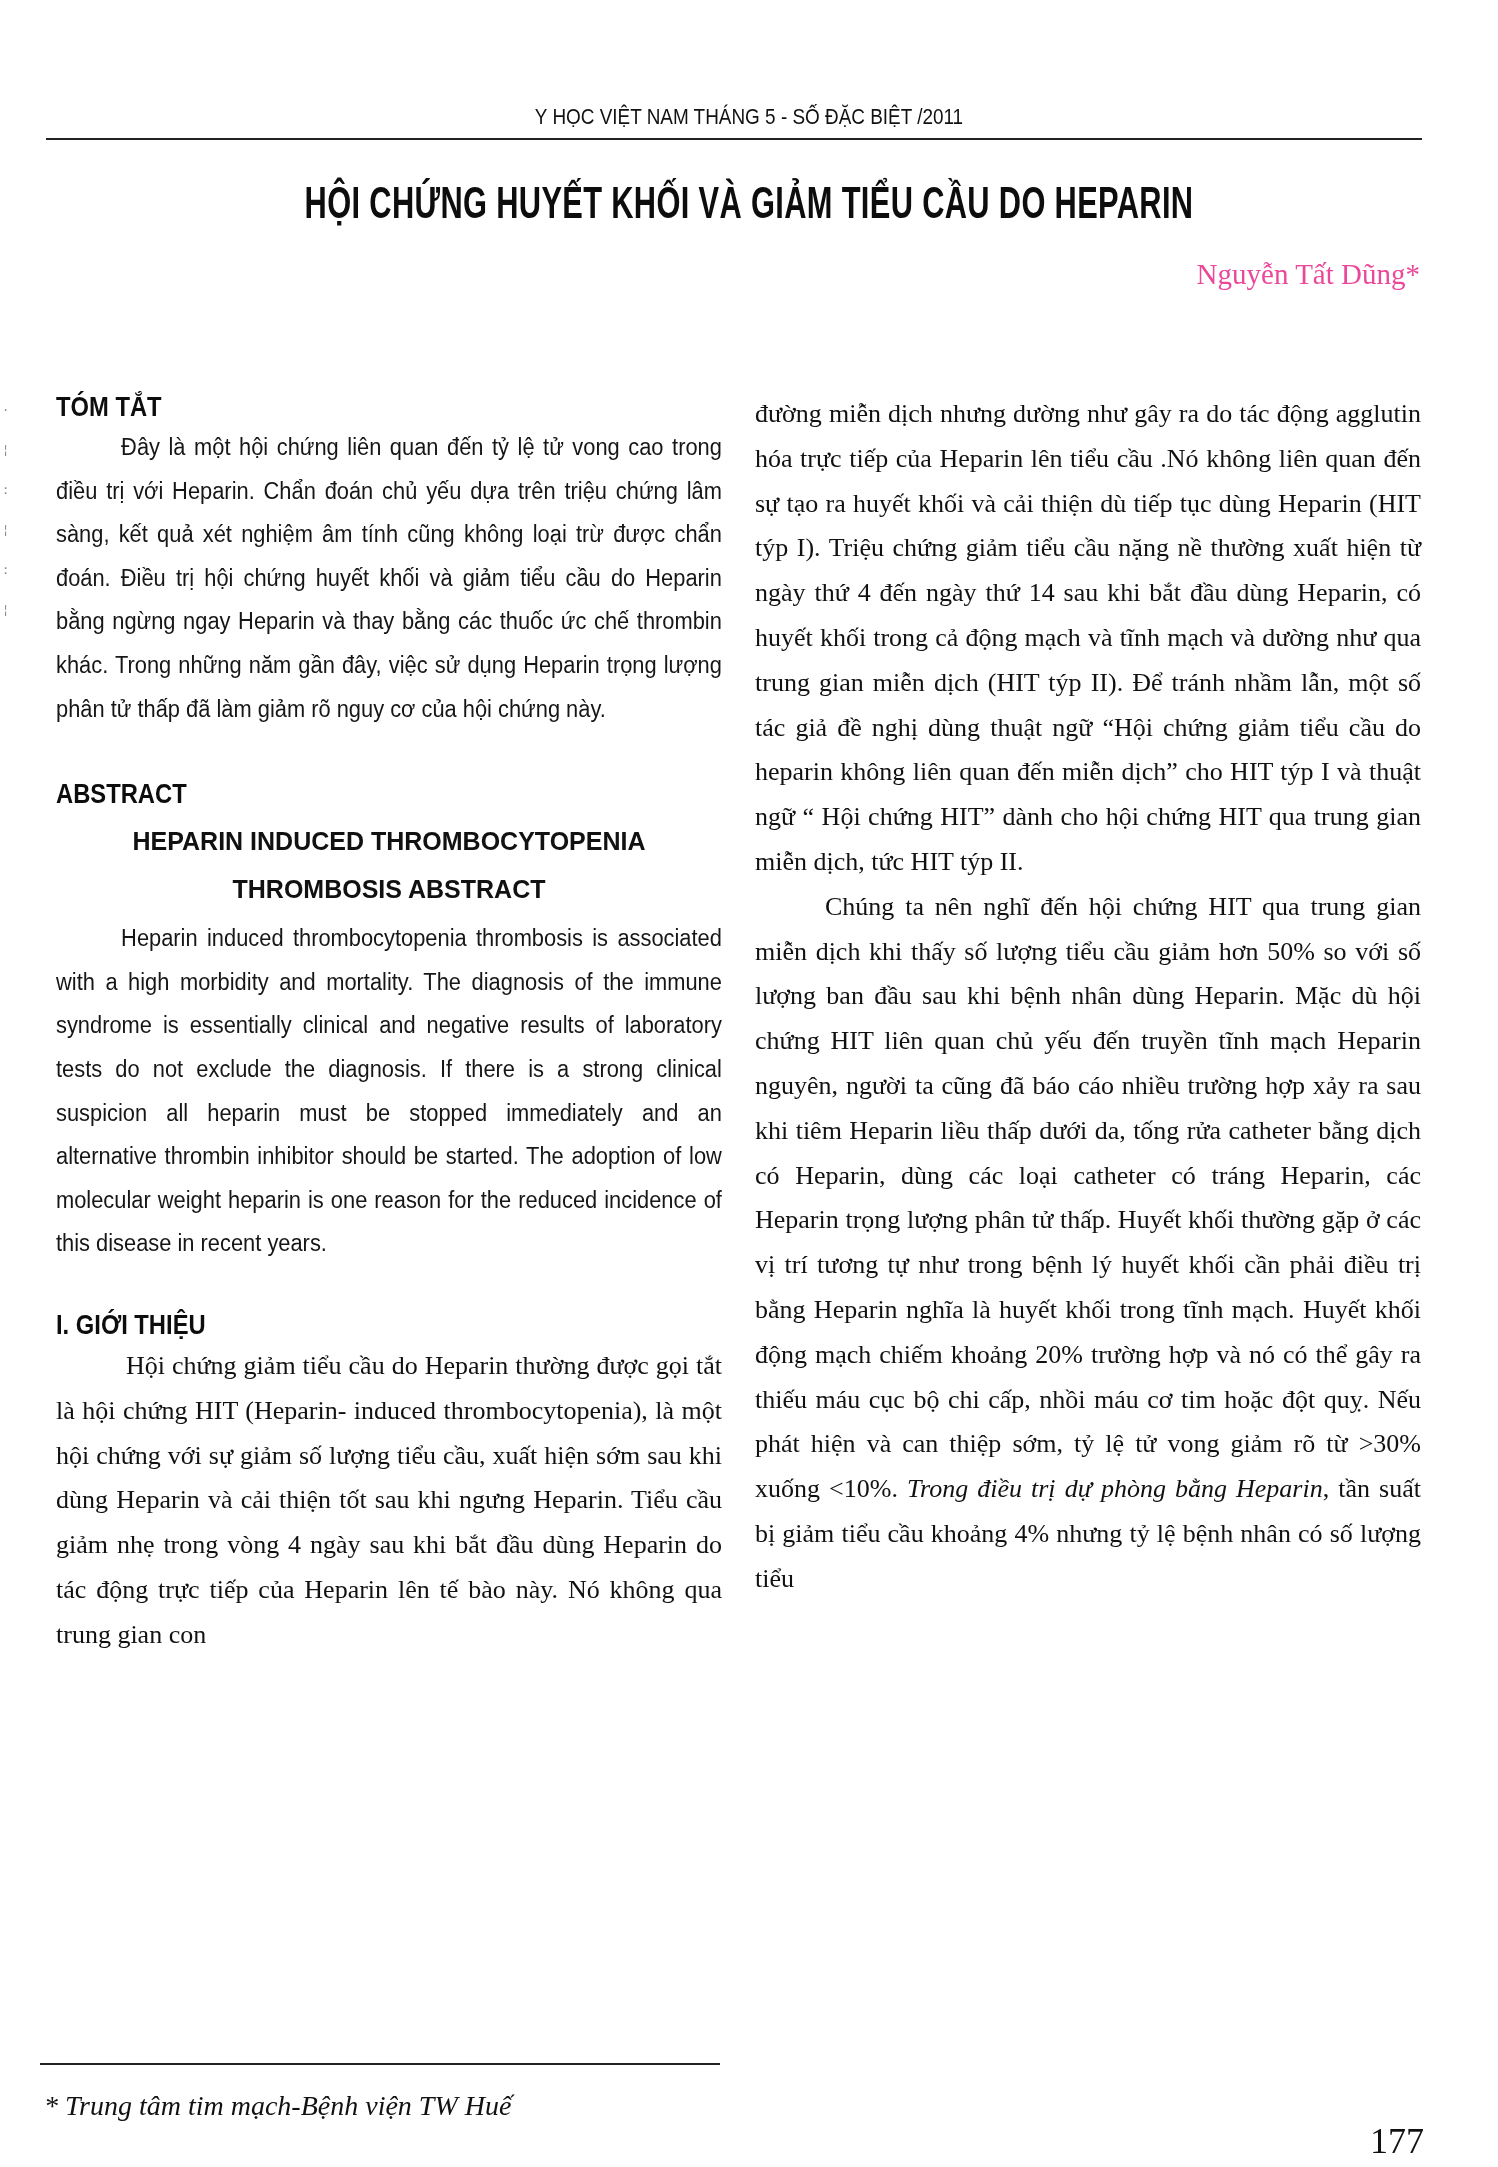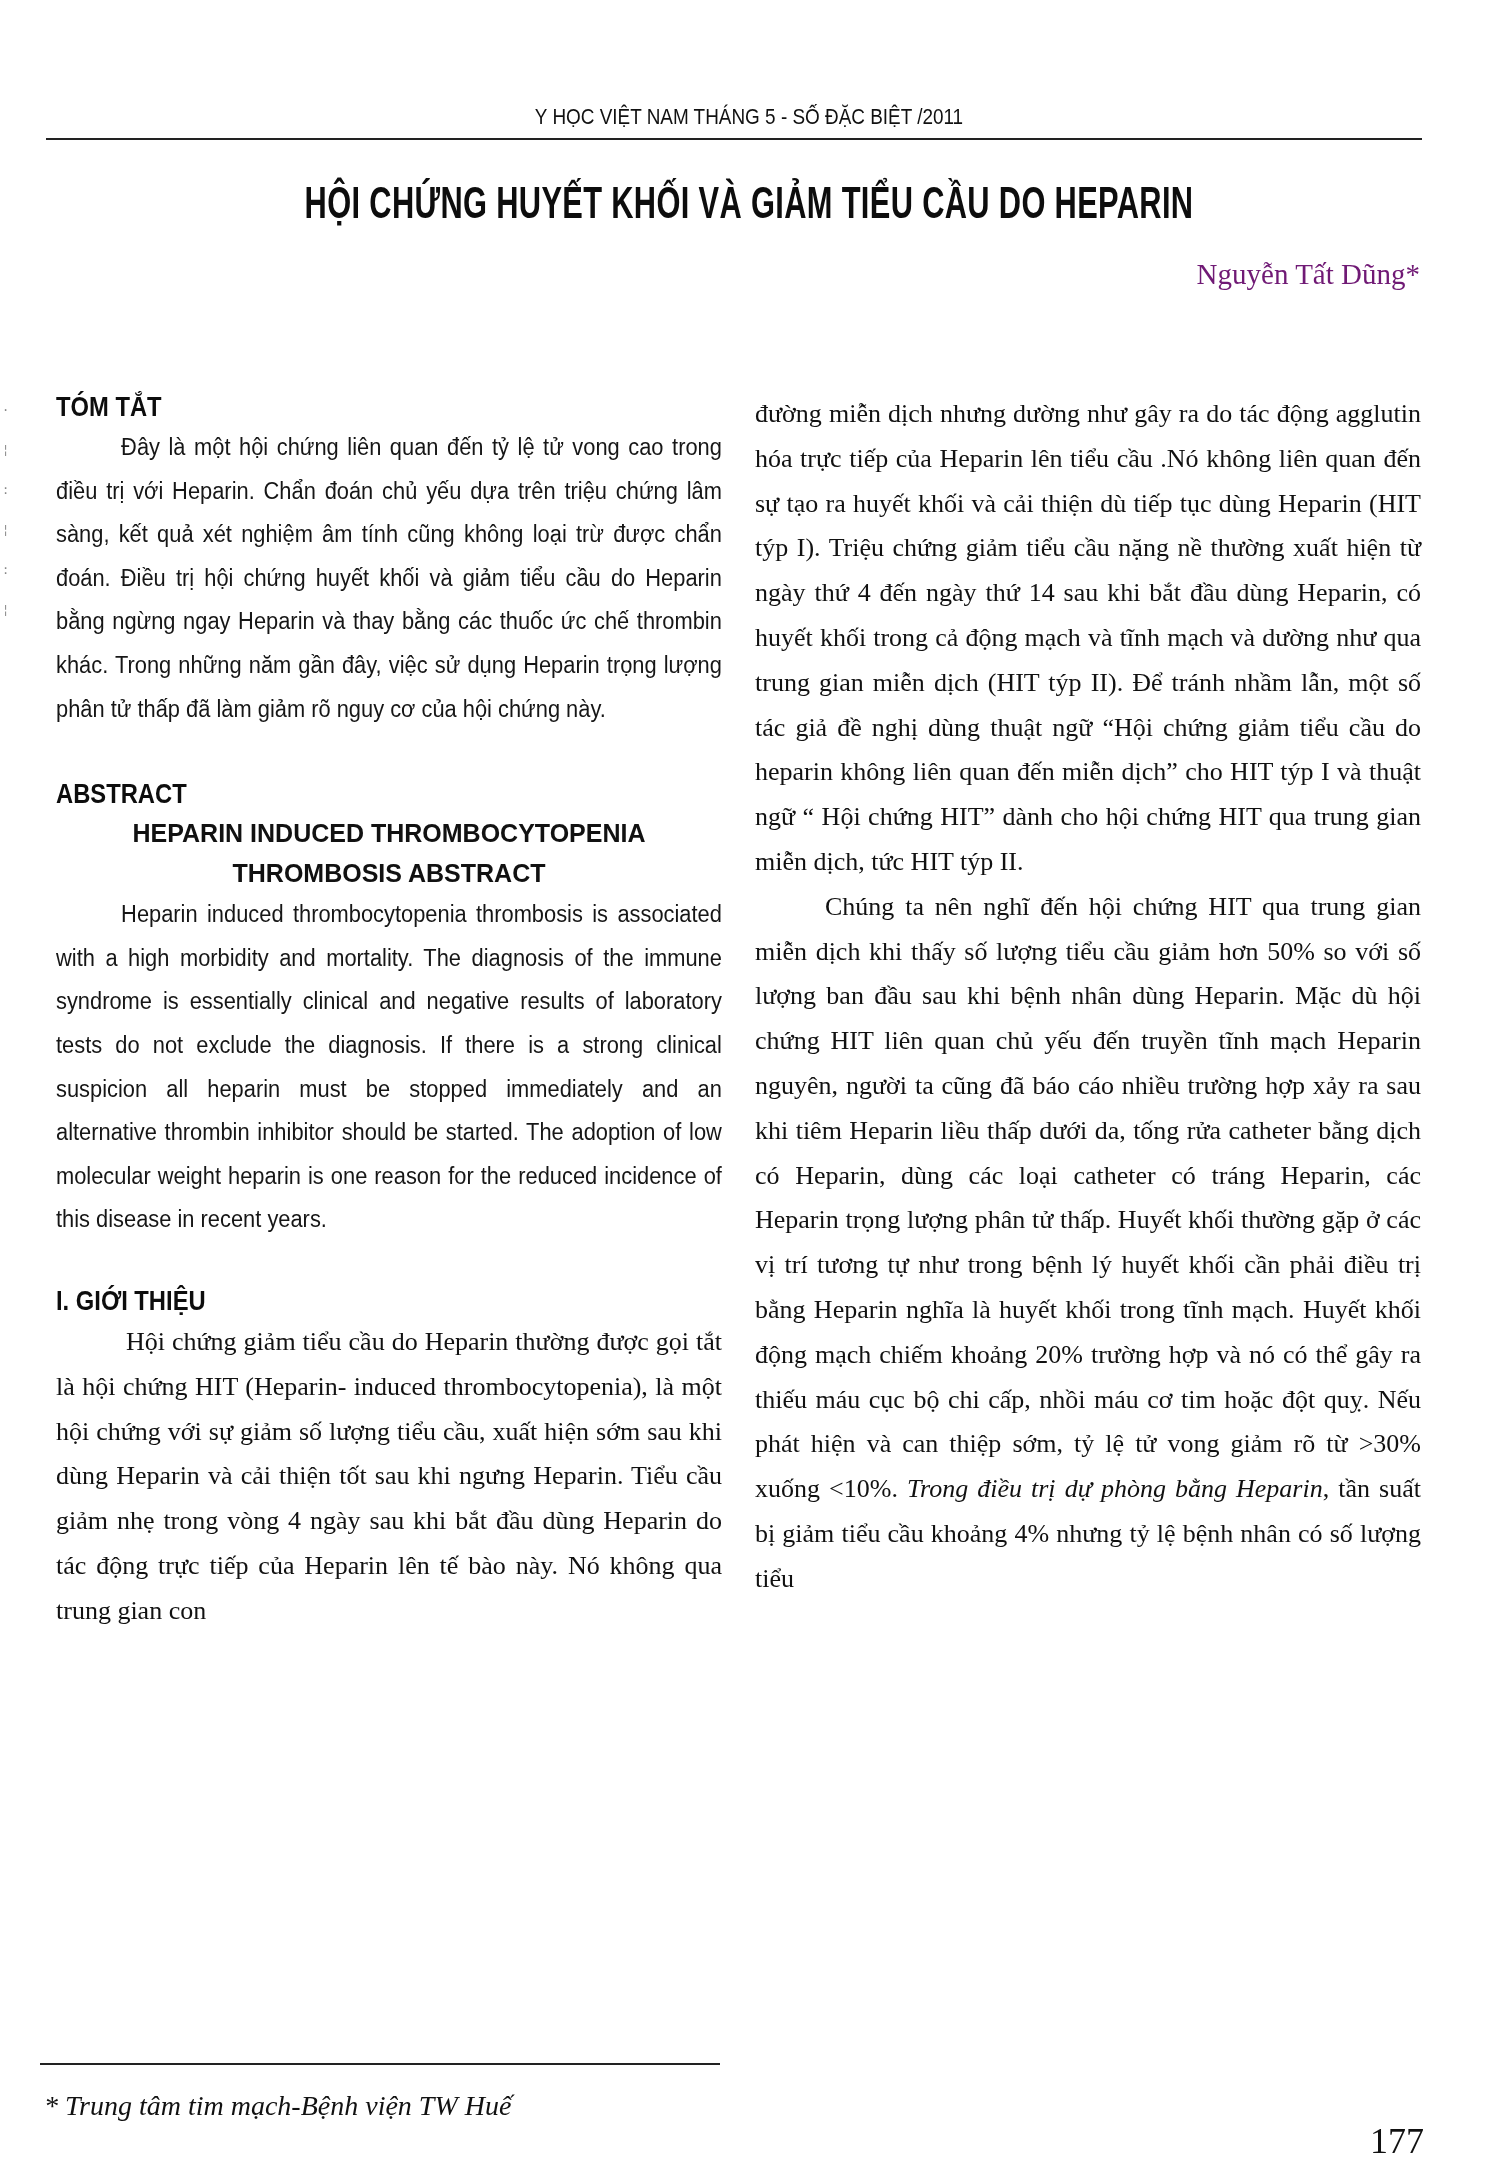--- a/index.html
+++ b/index.html
@@ -17,38 +17,38 @@
     position:absolute; left:46px; top:138px; width:1376px; height:0;
     border-top:2.5px solid #222;
   }
   .title {
     position:absolute; left:0; width:1498px; top:178px; text-align:center;
     font-family:"Liberation Sans", sans-serif; font-weight:bold; font-size:44px;
     transform:scaleX(0.70); transform-origin:center; letter-spacing:0.5px; color:#0d0d0d;
   }
   .author {
     position:absolute; right:78px; top:258px;
-    font-family:"Liberation Serif", serif; font-size:29px; color:#701a75;
+    font-family:"Liberation Serif", serif; font-size:29px; color:#ec4899;
   }
   .col { position:absolute; width:666px; }
   .col-left { left:56px; top:388px; }
   .col-right { left:755px; top:392px; }
 
   .sec-head {
     font-family:"Liberation Sans", sans-serif; font-weight:bold; font-size:27px;
     transform:scaleX(0.88); transform-origin:left; margin:0; line-height:38px; color:#0d0d0d;
   }
   .sans-para {
     font-family:"Liberation Sans", sans-serif; font-size:23.5px; line-height:43.6px;
     text-align:justify; text-align-last:left; margin:0; color:#161616;
     transform:scaleX(0.93); transform-origin:left; width:716px;
   }
   .abs-title {
     font-family:"Liberation Sans", sans-serif; font-weight:bold; font-size:25px;
-    line-height:40px; text-align:center; margin:0; color:#111;
+    line-height:40px; text-align:center; margin:8px; color:#111;
   }
   .serif-para {
     font-family:"Liberation Serif", serif; font-size:26px; line-height:44.8px;
     text-align:justify; text-align-last:left; margin:0; color:#111;
   }
   .indent { text-indent:70px; }
   .gap-1 { height:44px; }
   .gap-2 { height:40px; }
   .em { font-style:italic; }
 

